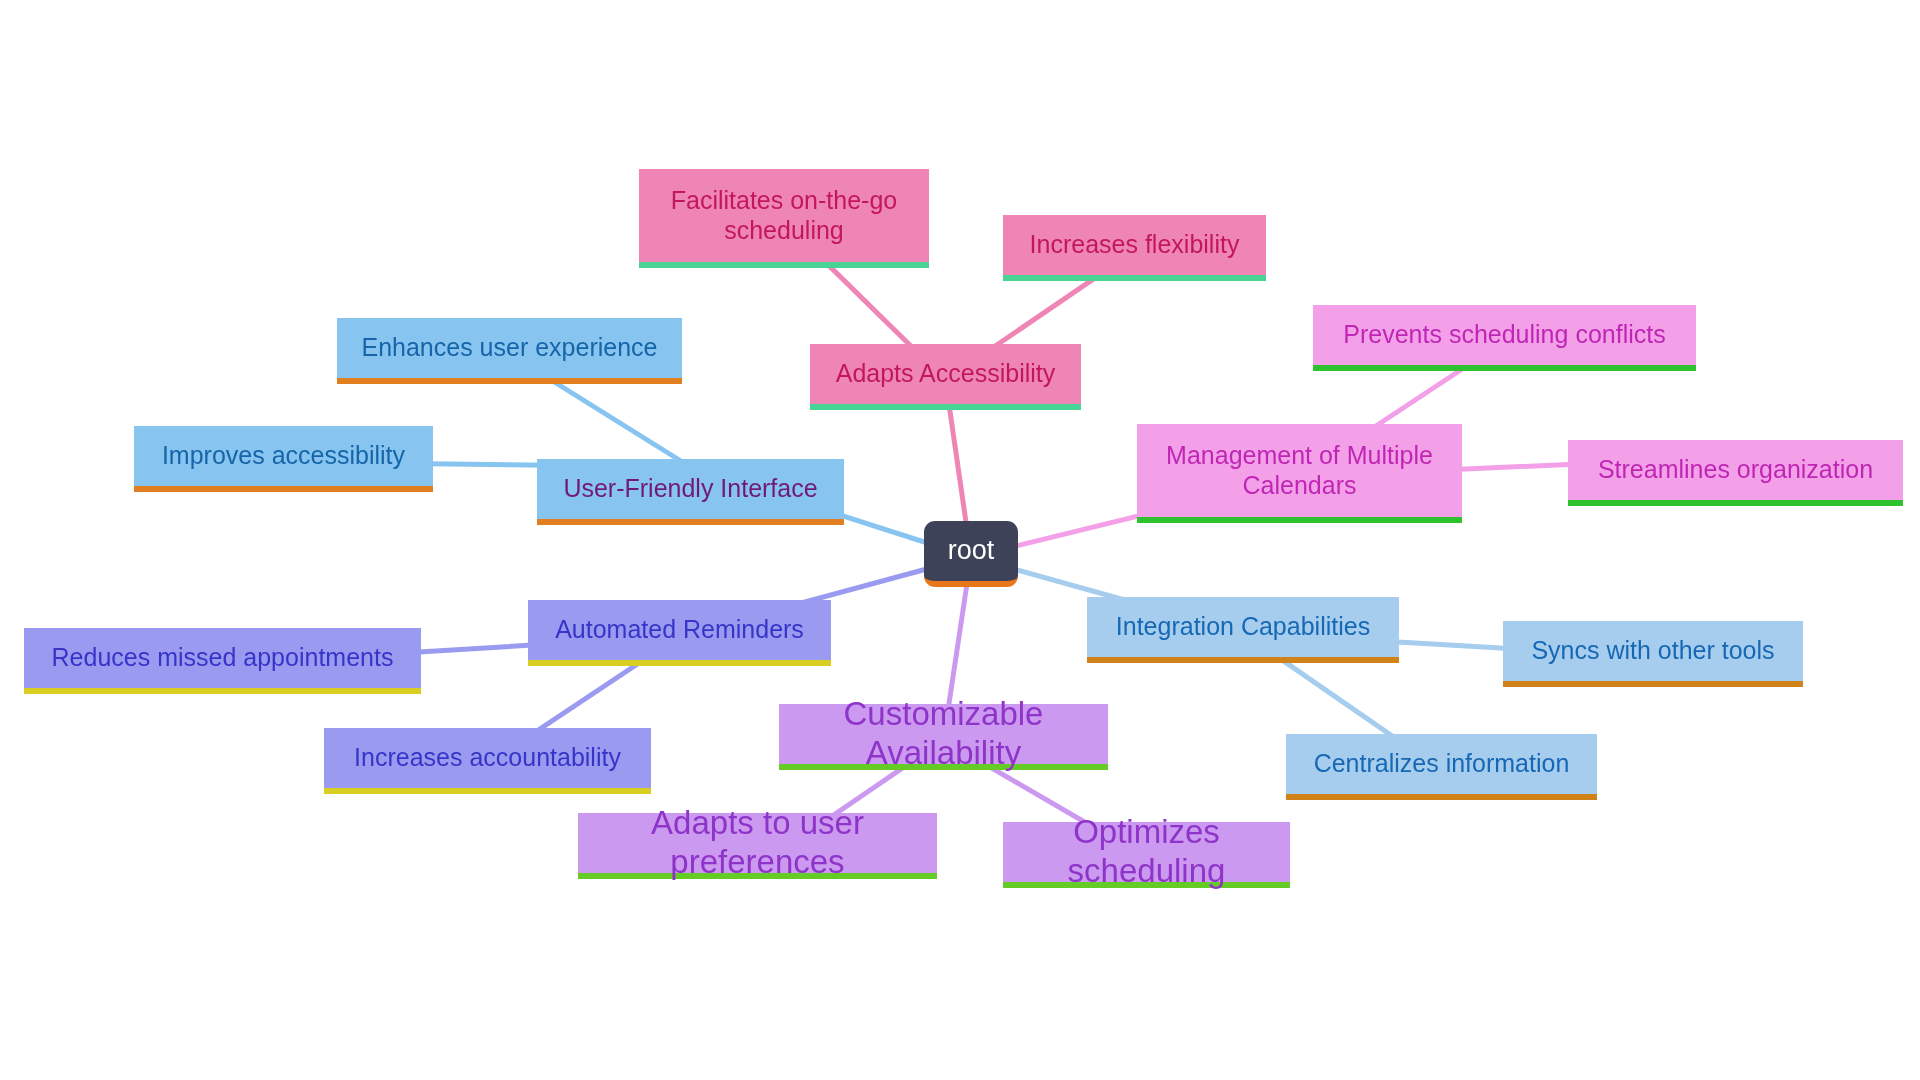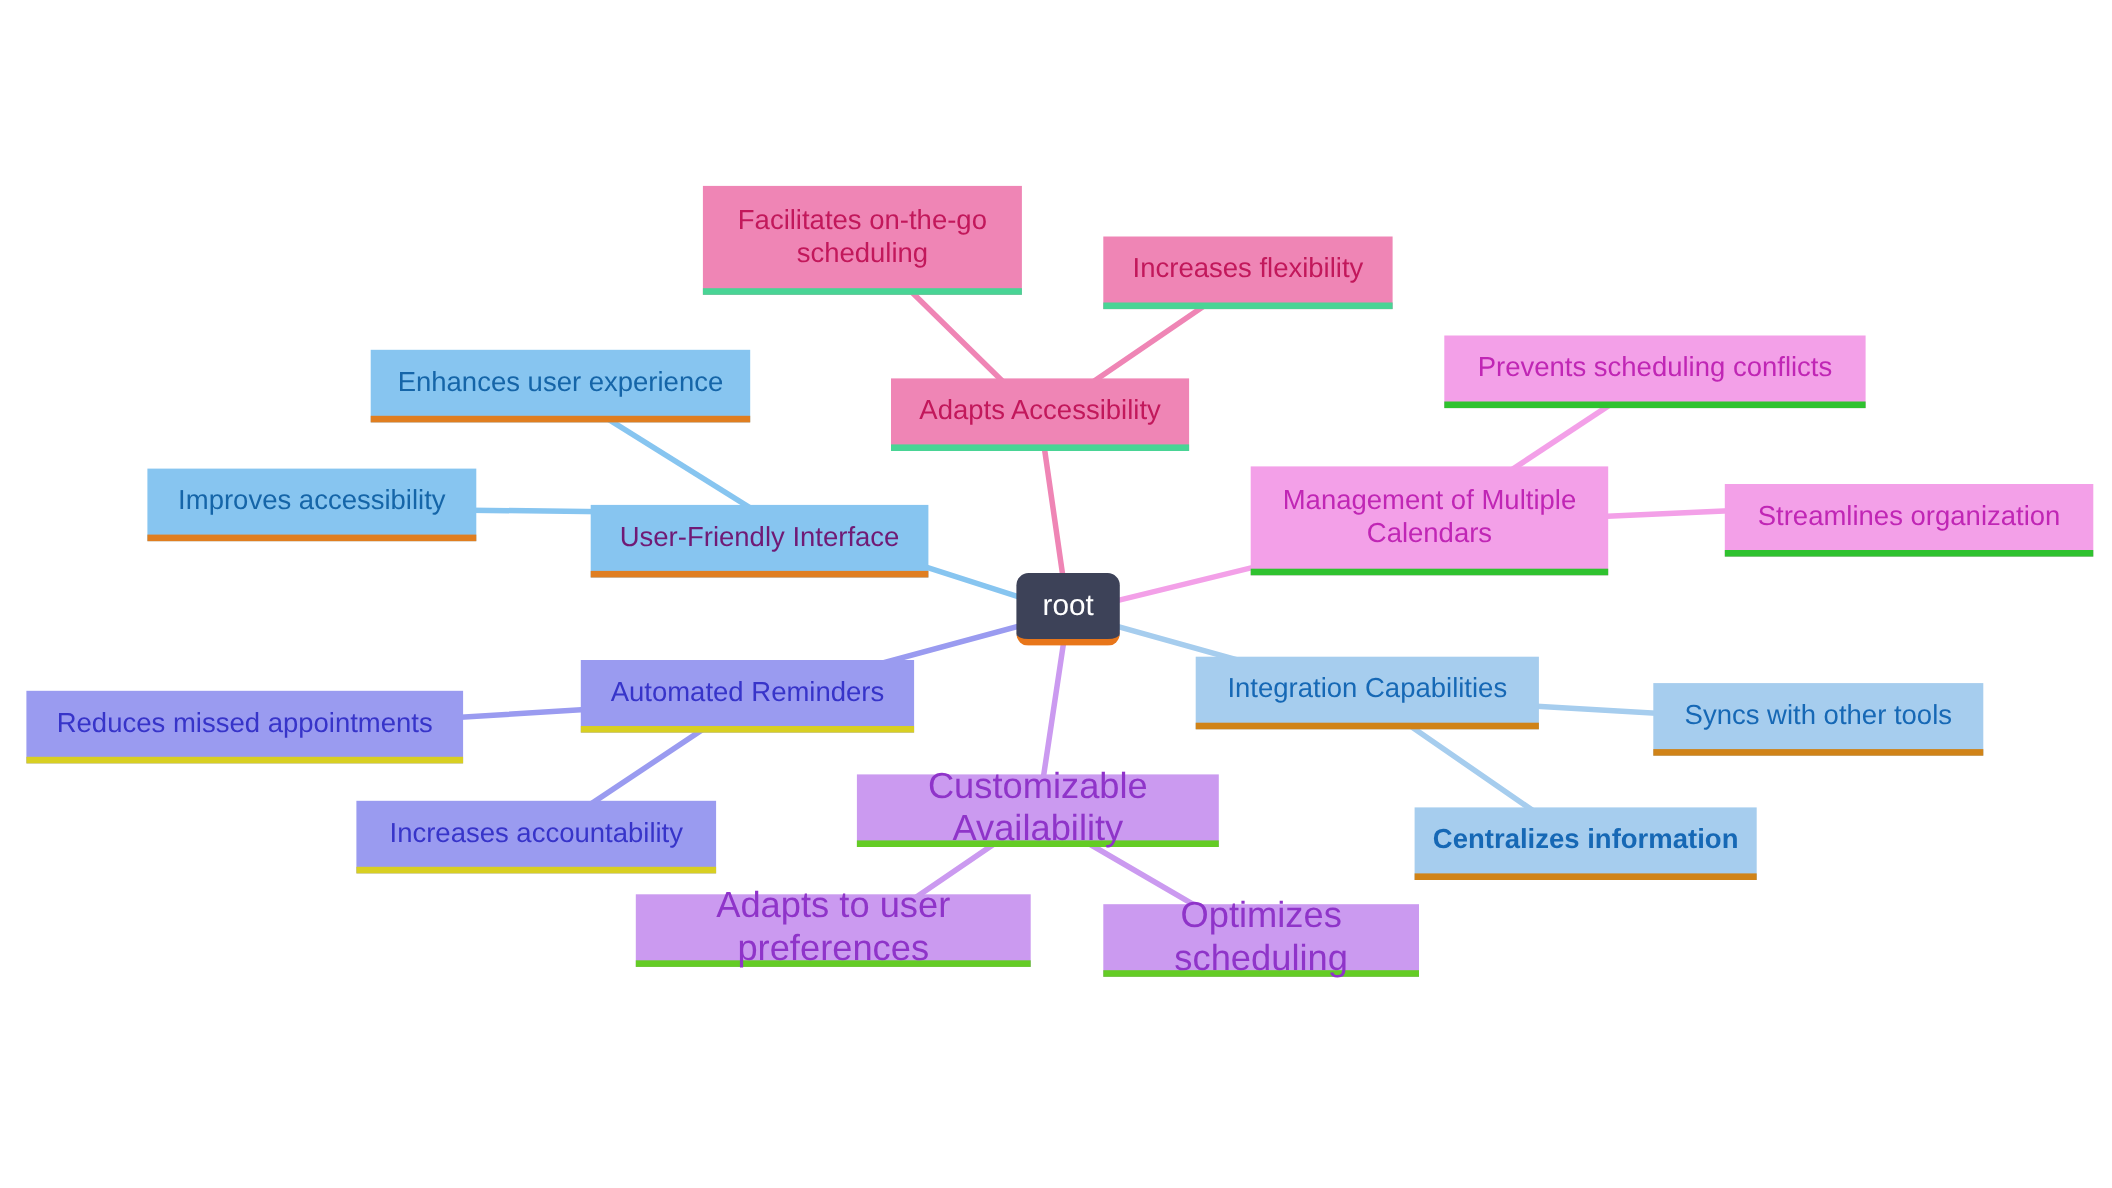--- a/index.html
+++ b/index.html
@@ -110,21 +110,21 @@
       <div class="node pink" style="left: 1003px; top: 215px; width: 263px; height: 66px; background: rgb(239, 133, 181); color: rgb(194, 24, 91); border-bottom: 6px solid rgb(73, 212, 149);"><span>Increases flexibility</span></div>
       <div class="node magenta" style="left: 1137px; top: 424px; width: 325px; height: 99px; background: rgb(243, 160, 232); color: rgb(192, 38, 181); border-bottom: 6px solid rgb(47, 194, 47);"><span>Management of Multiple
 Calendars</span></div>
       <div class="node magenta" style="left: 1313px; top: 305px; width: 383px; height: 66px; background: rgb(243, 160, 232); color: rgb(192, 38, 181); border-bottom: 6px solid rgb(47, 194, 47);"><span>Prevents scheduling conflicts</span></div>
       <div class="node magenta" style="left: 1568px; top: 440px; width: 335px; height: 66px; background: rgb(243, 160, 232); color: rgb(192, 38, 181); border-bottom: 6px solid rgb(47, 194, 47);"><span>Streamlines organization</span></div>
       <div class="node blue" style="left: 537px; top: 431px; width: 307px; height: 66px; background: rgb(135, 197, 240); color: #701a75; border-bottom: 6px solid rgb(224, 126, 32); margin-top: 28px;"><span>User-Friendly Interface</span></div>
       <div class="node blue" style="left: 337px; top: 318px; width: 345px; height: 66px; background: rgb(135, 197, 240); color: rgb(21, 101, 168); border-bottom: 6px solid rgb(224, 126, 32);"><span>Enhances user experience</span></div>
       <div class="node blue" style="left: 134px; top: 426px; width: 299px; height: 66px; background: rgb(135, 197, 240); color: rgb(21, 101, 168); border-bottom: 6px solid rgb(224, 126, 32);"><span>Improves accessibility</span></div>
       <div class="node blue2" style="left: 1087px; top: 597px; width: 312px; height: 66px; background: rgb(166, 205, 238); color: rgb(22, 104, 181); border-bottom: 6px solid rgb(208, 131, 24);"><span>Integration Capabilities</span></div>
       <div class="node blue2" style="left: 1503px; top: 621px; width: 300px; height: 66px; background: rgb(166, 205, 238); color: rgb(22, 104, 181); border-bottom: 6px solid rgb(208, 131, 24);"><span>Syncs with other tools</span></div>
-      <div class="node blue2" style="left: 1286px; top: 734px; width: 311px; height: 66px; background: rgb(166, 205, 238); color: rgb(22, 104, 181); border-bottom: 6px solid rgb(208, 131, 24); font-weight: bold;"><span>Centralizes information</span></div>
+      <div class="node blue2" style="left: 1286px; top: 734px; width: 311px; height: 66px; background: rgb(166, 205, 238); color: rgb(22, 104, 181); border-bottom: 6px solid rgb(208, 131, 24);"><span>Centralizes information</span></div>
       <div class="node periwinkle" style="left: 528px; top: 600px; width: 303px; height: 66px; background: rgb(154, 155, 240); color: rgb(55, 52, 201); border-bottom: 6px solid rgb(216, 207, 34);"><span>Automated Reminders</span></div>
       <div class="node periwinkle" style="left: 24px; top: 628px; width: 397px; height: 66px; background: rgb(154, 155, 240); color: rgb(55, 52, 201); border-bottom: 6px solid rgb(216, 207, 34);"><span>Reduces missed appointments</span></div>
       <div class="node periwinkle" style="left: 324px; top: 728px; width: 327px; height: 66px; background: rgb(154, 155, 240); color: rgb(55, 52, 201); border-bottom: 6px solid rgb(216, 207, 34);"><span>Increases accountability</span></div>
       <div class="node orchid" style="left: 779px; top: 704px; width: 329px; height: 66px; background: rgb(203, 154, 240); color: rgb(143, 52, 201); border-bottom: 6px solid rgb(100, 204, 37);"><span>Customizable Availability</span></div>
       <div class="node orchid" style="left: 578px; top: 813px; width: 359px; height: 66px; background: rgb(203, 154, 240); color: rgb(143, 52, 201); border-bottom: 6px solid rgb(100, 204, 37);"><span>Adapts to user preferences</span></div>
       <div class="node orchid" style="left: 1003px; top: 822px; width: 287px; height: 66px; background: rgb(203, 154, 240); color: rgb(143, 52, 201); border-bottom: 6px solid rgb(100, 204, 37);"><span>Optimizes scheduling</span></div>
       <div class="node root" style="left: 924px; top: 521px; width: 94px; height: 66px; background: rgb(61, 66, 88); color: rgb(255, 255, 255); border-bottom: 6px solid rgb(232, 118, 26);"><span>root</span></div>
     </div>
 </div>
 

